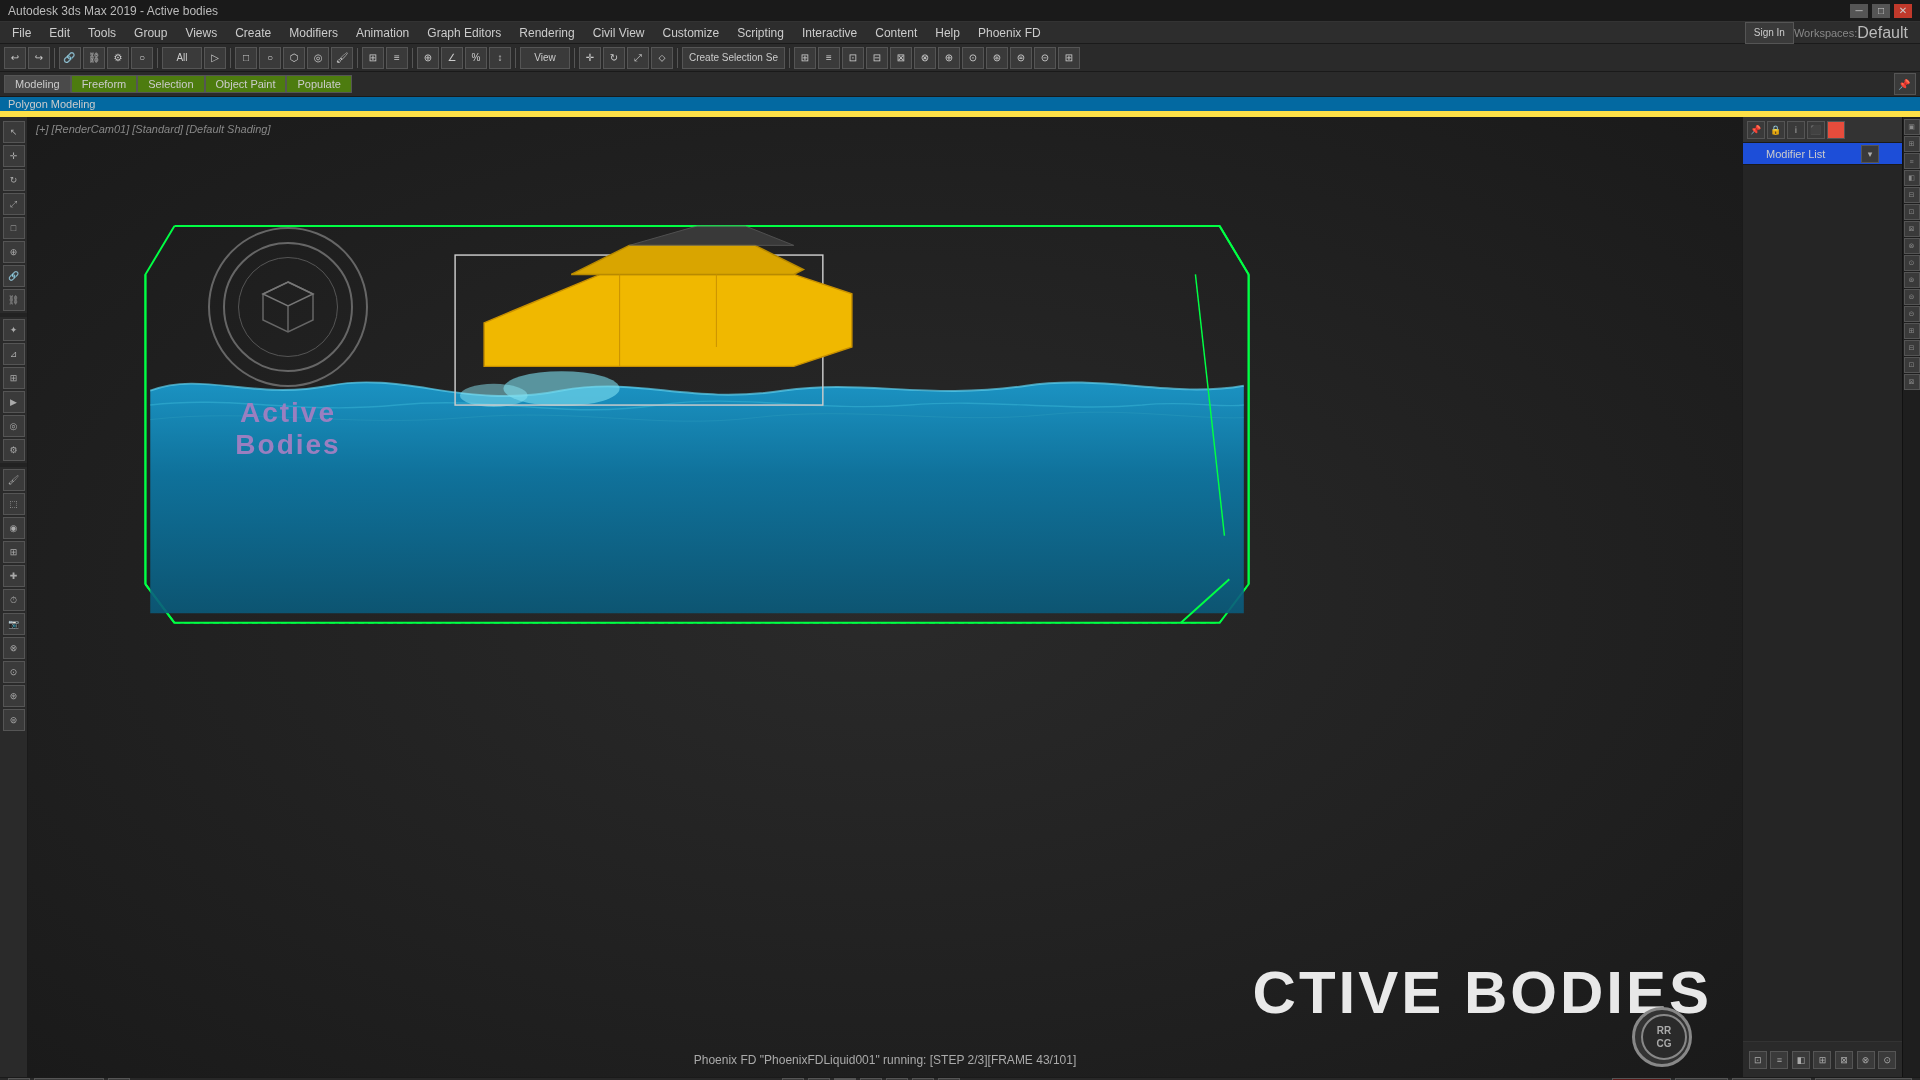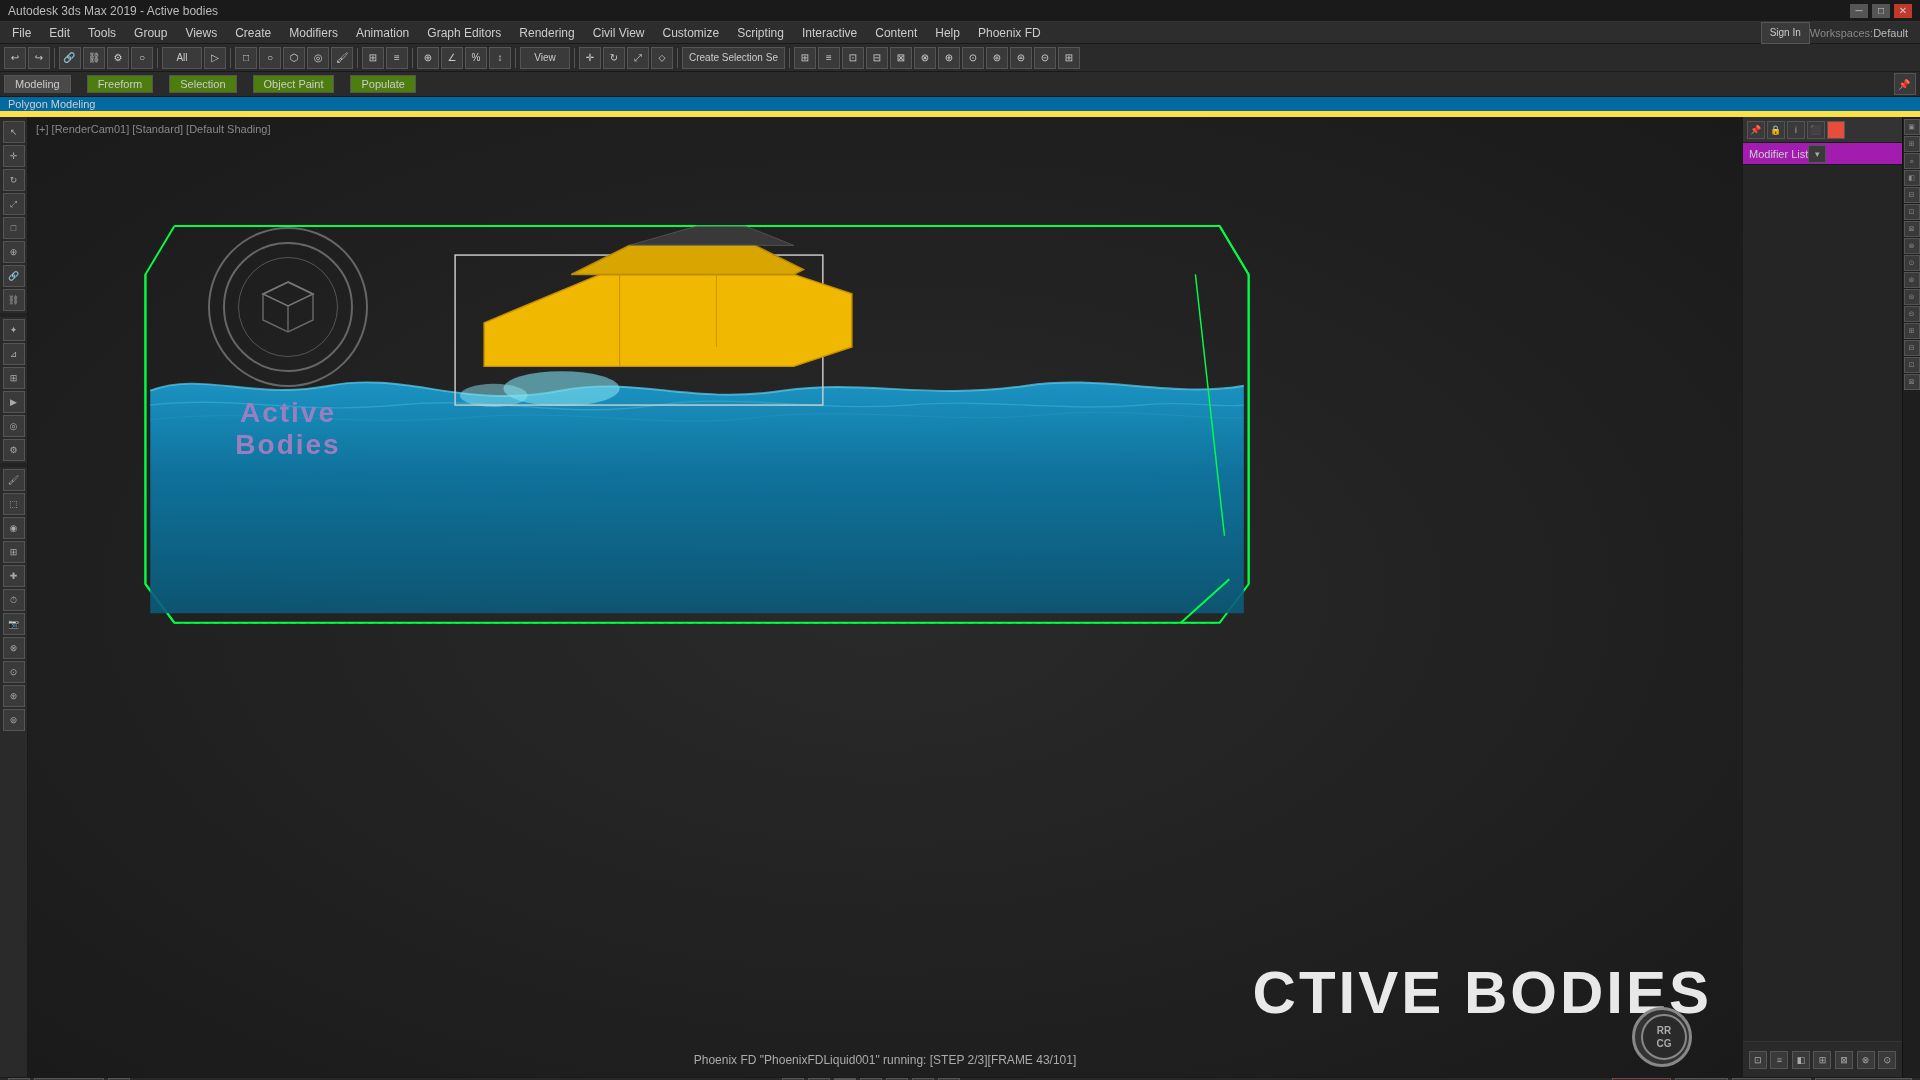--- a/index.html
+++ b/index.html
@@ -78,21 +78,21 @@
       align-items: center;
       padding: 0 4px;
       gap: 2px;
       border-bottom: 1px solid #1a1a1a;
     }
     #toolbar-bottom {
       height: 24px;
       display: flex;
       align-items: center;
       padding: 0 4px;
-      gap: 16px;
+      gap: 0;
     }
     .tb-btn {
       height: 22px;
       min-width: 22px;
       background: #3a3a3a;
       border: 1px solid #555;
       color: #ccc;
       font-size: 10px;
       cursor: pointer;
       display: flex;
@@ -158,20 +158,21 @@
       overflow: hidden;
     }
 
     #viewport-label {
       position: absolute;
       top: 6px;
       left: 8px;
       color: #888;
       font-size: 11px;
       z-index: 10;
+      font-style: italic;
     }
 
     
     #scene-container {
       position: absolute;
       top: 0; left: 0; right: 0; bottom: 0;
       background: radial-gradient(ellipse at center, #2a2a2a 0%, #1a1a1a 100%);
     }
 
     
@@ -299,25 +300,26 @@
       border: 1px solid #555;
       color: #aaa;
       font-size: 9px;
       cursor: pointer;
       display: flex;
       align-items: center;
       justify-content: center;
     }
     #modifier-list-header {
       height: 22px;
-      background: #a21caf;
+      background: #1d4ed8;
       border-bottom: 1px solid #1a1a1a;
       display: flex;
       align-items: center;
-      padding: 0 6px;
+      justify-content: space-between;
+      padding: 0 23px;
     }
     #modifier-list-content {
       flex: 1;
       background: #252525;
     }
     #right-panel-bottom {
       height: 36px;
       background: #2a2a2a;
       border-top: 1px solid #333;
       display: flex;
@@ -402,21 +404,21 @@
   <span class="menu-item">Customize</span>
   <span class="menu-item">Scripting</span>
   <span class="menu-item">Interactive</span>
   <span class="menu-item">Content</span>
   <span class="menu-item">Help</span>
   <span class="menu-item">Phoenix FD</span>
   <div style="flex:1"></div>
   <div style="display:flex;align-items:center;margin-right:8px;">
     <button class="tb-btn" style="width:auto;padding:0 8px;">Sign In</button>
     <span style="color:#888;font-size:11px;">Workspaces:</span>
-    <span style="color:#bbb;font-size:11px;">Default</span>
+    <span style="color:#bbb;font-size:16px;">Default</span>
   </div>
 </div>
 
 <div id="toolbar-area">
   <div id="toolbar-top">
     <button class="tb-btn">↩</button>
     <button class="tb-btn">↪</button>
     <div class="tb-separator"></div>
     <button class="tb-btn">🔗</button>
     <button class="tb-btn">⛓</button>

